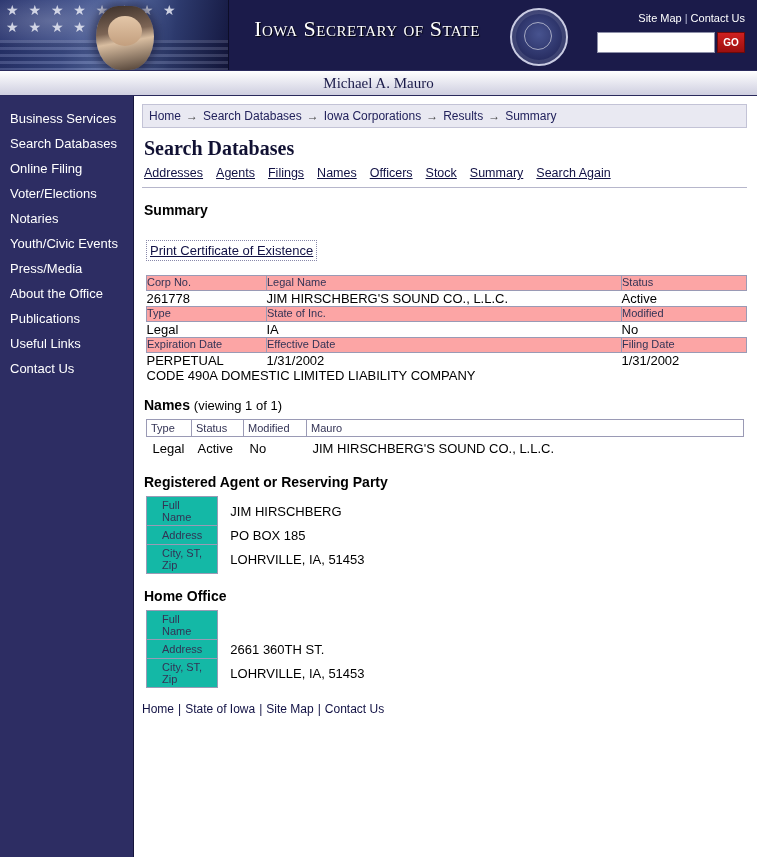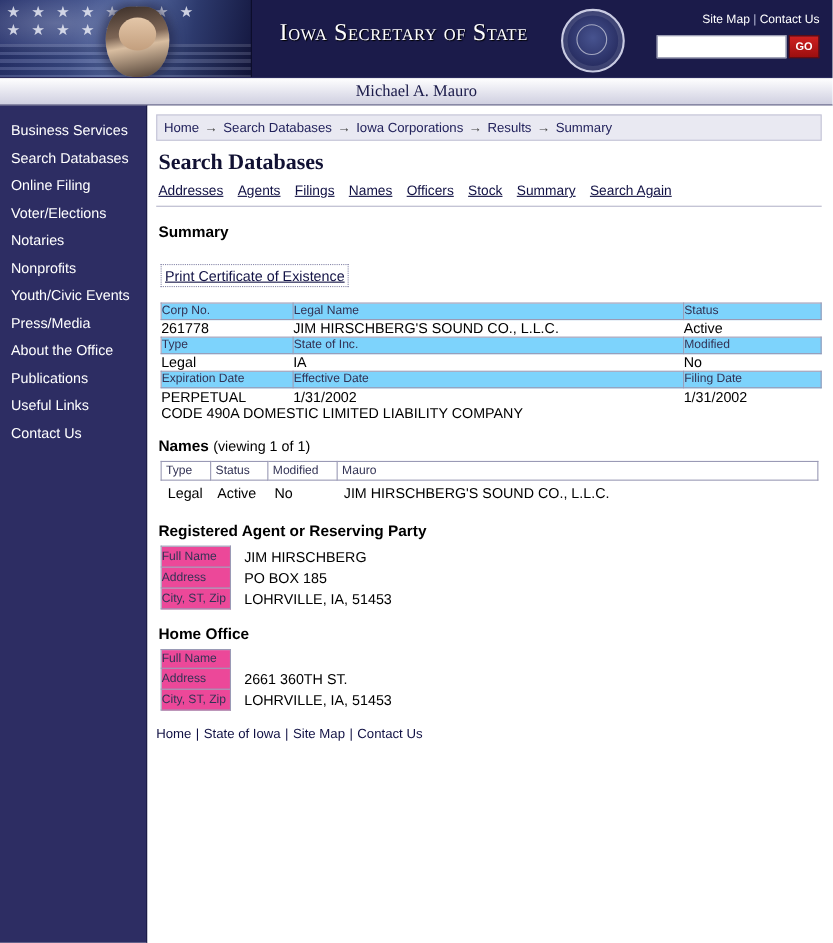--- a/index.html
+++ b/index.html
@@ -249,21 +249,21 @@
     margin-left: 4px;
     border-collapse: collapse;
     table-layout: fixed;
   }
   .detail td {
     padding: 0;
     vertical-align: top;
   }
   .lbl {
     border: 1px solid #9a9ab5;
-    background: #7dd3fc;
+    background: #fca5a5;
     font-size: 11px;
     color: #333355;
     padding: 2px 4px;
     height: 15px;
     box-sizing: border-box;
   }
   .val {
     font-size: 13px;
     padding: 4px 4px 9px 6px;
   }
@@ -289,24 +289,24 @@
     padding: 4px 4px 4px 6px;
   }
 
   
   .addr-table {
     margin-left: 4px;
     border-collapse: collapse;
   }
   .addr-table td.k {
     border: 1px solid #9a9ab5;
-    background: #ec4899;
+    background: #14b8a6;
     font-size: 11px;
     color: #333355;
-    padding: 2px 0;
+    padding: 2px 15px;
     width: 63px;
     height: 16px;
     box-sizing: border-box;
   }
   .addr-table td.v {
     font-size: 13px;
     padding: 2px 5px 2px 12px;
     white-space: nowrap;
   }
 
@@ -345,21 +345,20 @@
   </div>
 
   <div class="body-wrap">
 
     <div class="sidebar">
       <a href="#">Business Services</a>
       <a href="#">Search Databases</a>
       <a href="#">Online Filing</a>
       <a href="#">Voter/Elections</a>
       <a href="#">Notaries</a>
-      <a href="#">Nonprofits</a>
       <a href="#">Youth/Civic Events</a>
       <a href="#">Press/Media</a>
       <a href="#">About the Office</a>
       <a href="#">Publications</a>
       <a href="#">Useful Links</a>
       <a href="#">Contact Us</a>
     </div>
 
     <div class="content">
 

